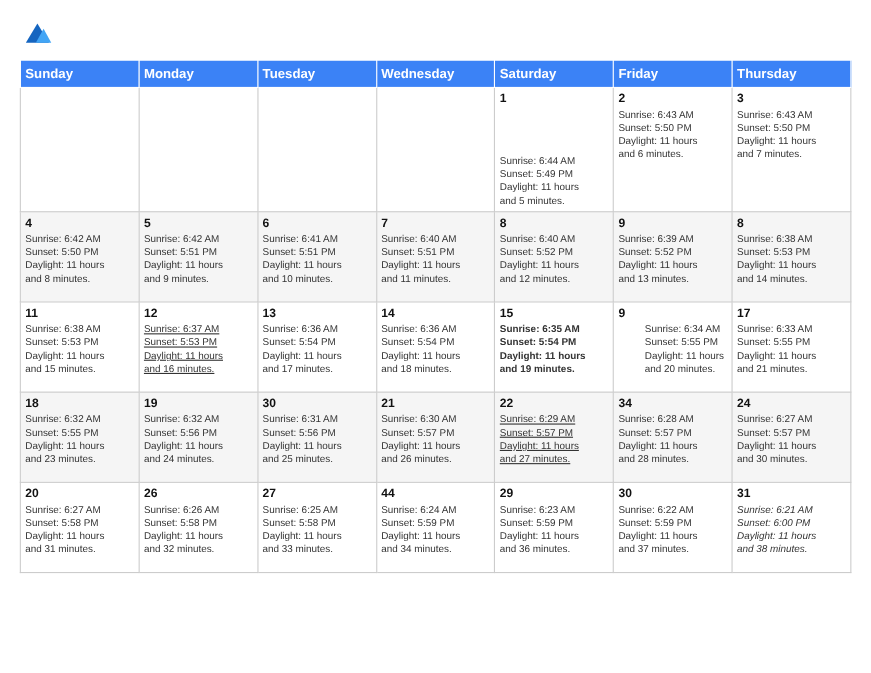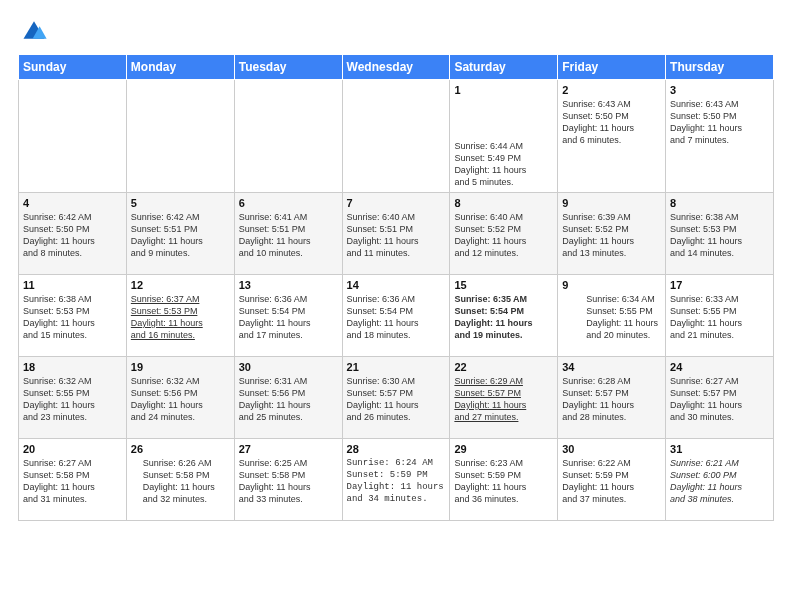--- a/index.html
+++ b/index.html
@@ -315,35 +315,35 @@
         <tr>
           <td>
             <div class="day-number">20</div>
             <div class="cell-info" style="white-space: pre-line;">Sunrise: 6:27 AM
 Sunset: 5:58 PM
 Daylight: 11 hours
 and 31 minutes.</div>
           </td>
           <td>
             <div class="day-number">26</div>
-            <div class="cell-info" style="white-space: pre-line; margin-left: 12px;">Sunrise: 6:26 AM
+            <div class="cell-info" style="white-space: pre-line;">Sunrise: 6:26 AM
 Sunset: 5:58 PM
 Daylight: 11 hours
 and 32 minutes.</div>
           </td>
           <td>
             <div class="day-number">27</div>
             <div class="cell-info" style="white-space: pre-line;">Sunrise: 6:25 AM
 Sunset: 5:58 PM
 Daylight: 11 hours
 and 33 minutes.</div>
           </td>
           <td>
-            <div class="day-number">28</div>
-            <div class="cell-info" style="white-space: pre-line; font-family: Liberation Mono, monospace;">Sunrise: 6:24 AM
+            <div class="day-number">44</div>
+            <div class="cell-info" style="white-space: pre-line;">Sunrise: 6:24 AM
 Sunset: 5:59 PM
 Daylight: 11 hours
 and 34 minutes.</div>
           </td>
           <td>
             <div class="day-number">29</div>
             <div class="cell-info" style="white-space: pre-line;">Sunrise: 6:23 AM
 Sunset: 5:59 PM
 Daylight: 11 hours
 and 36 minutes.</div>

